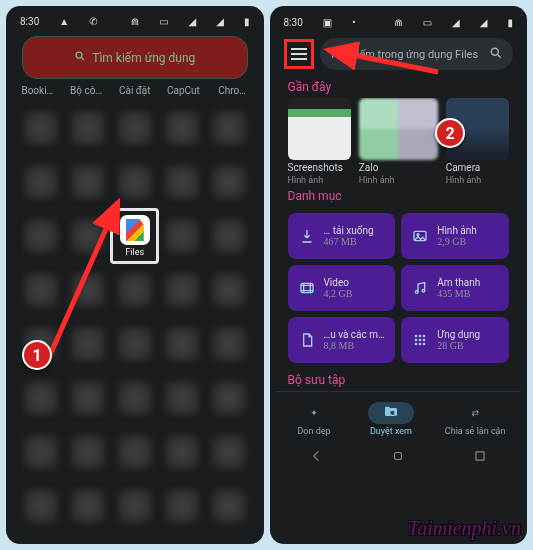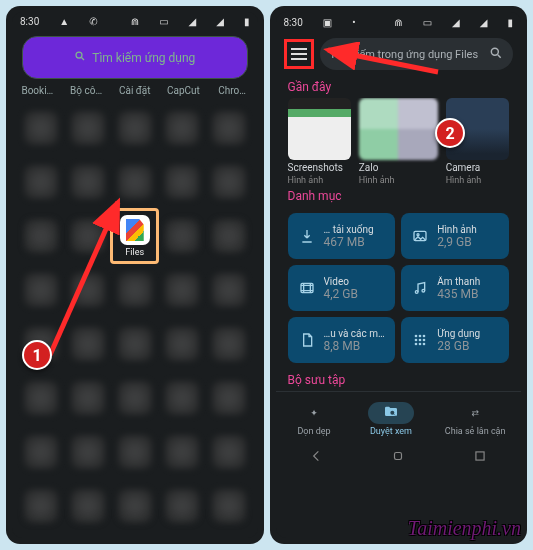--- a/index.html
+++ b/index.html
@@ -38,21 +38,21 @@
     padding: 0 8px;
     font-size: 10px;
     color: #ddd;
   }
   .status-left, .status-right { display: flex; gap: 20px; align-items: center; }
 
   
   .search-pill {
     margin: 6px 10px;
     height: 46px;
-    background: #6d28d9;
+    background: #7f1d1d;
     border: 1px solid #3d5444;
     border-radius: 15px;
     display: flex;
     align-items: center;
     justify-content: center;
     gap: 6px;
     color: #7fb58e;
     font-size: 12px;
   }
   .tabs-row {
@@ -85,21 +85,21 @@
     background: radial-gradient(circle, #555 20%, #333 80%);
     filter: blur(3px);
     opacity: .6;
   }
   .files-slot {
     background: transparent;
   }
   .files-box {
     position: absolute;
     inset: -2px;
-    border: 3px solid #fdba74;
+    border: 3px solid #e5e5e5;
     border-radius: 4px;
     display: flex;
     flex-direction: column;
     align-items: center;
     justify-content: center;
     gap: 2px;
     z-index: 5;
   }
   .files-icon {
     width: 30px; height: 30px; background: #fff; border-radius: 7px;
@@ -144,27 +144,27 @@
     linear-gradient(0deg,#445 0 50%,#778 50%);
     background-blend-mode: screen;
     filter: blur(1.5px);
   }
   .thumb.sky { background: linear-gradient(180deg,#2a3e56 0 50%,#1a2430 90%); }
   .rc-name { font-size:10px; color:#d0d4d8; }
   .rc-sub { font-size:9px; color:#888; }
 
   .cats { display:grid; grid-template-columns: 1fr 1fr; gap:6px; padding: 6px 12px; }
   .cat {
-    background:#0c4a6e; border-radius:8px; height:46px;
+    background:#4c1d95; border-radius:8px; height:46px;
     display:flex; align-items:center; gap:8px; padding:0 10px;
   }
   .cat-icon { width:18px; height:18px; display:flex; align-items:center; justify-content:center; color:#a7d3e8; }
   .cat-txt { display:flex; flex-direction:column; }
   .cat-name { font-size:10px; color:#d8dde1; white-space:nowrap; overflow:hidden; }
-  .cat-size { font-size:12px; color:#8e9498; }
+  .cat-size { font-size:10px; color:#8e9498;font-family:Liberation Serif, serif; }
 
   .bottom-nav {
     height: 54px; border-top: 1px solid #2b3034;
     display:flex; align-items:center; justify-content:space-around;
     font-size: 9px; color:#9aa1a7;
   }
   .nav-item { display:flex; flex-direction:column; align-items:center; gap:2px; }
   .nav-item.active { color:#8bc8e6; }
   .nav-pill { width:46px; height:22px; border-radius:11px; display:flex; align-items:center; justify-content:center; }
   .nav-item.active .nav-pill { background:#264453; }

